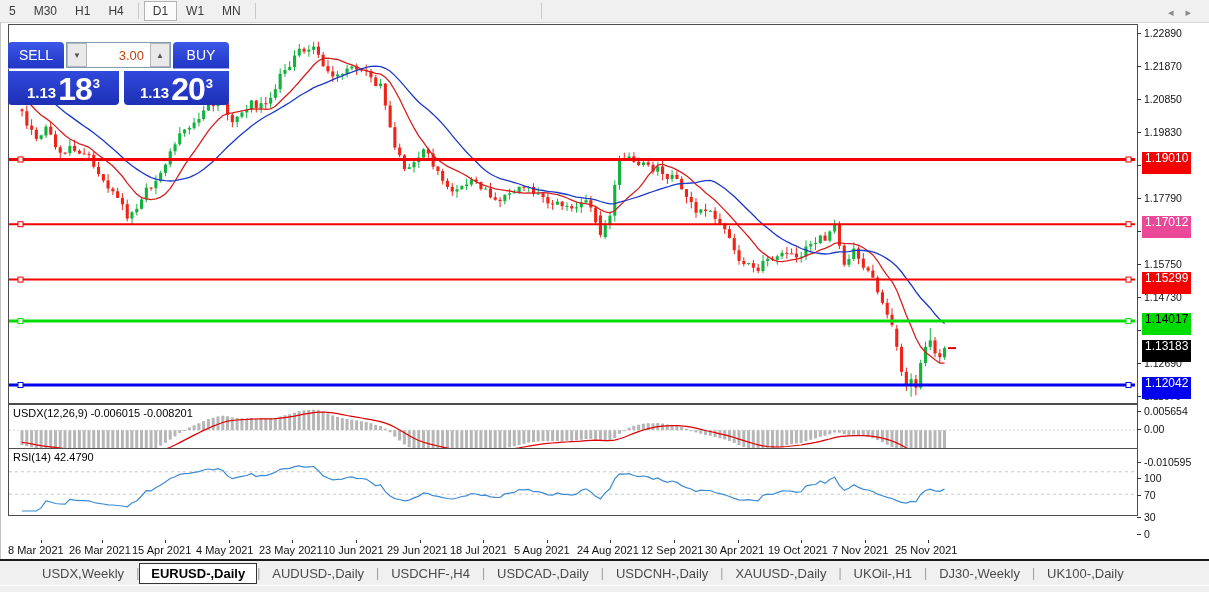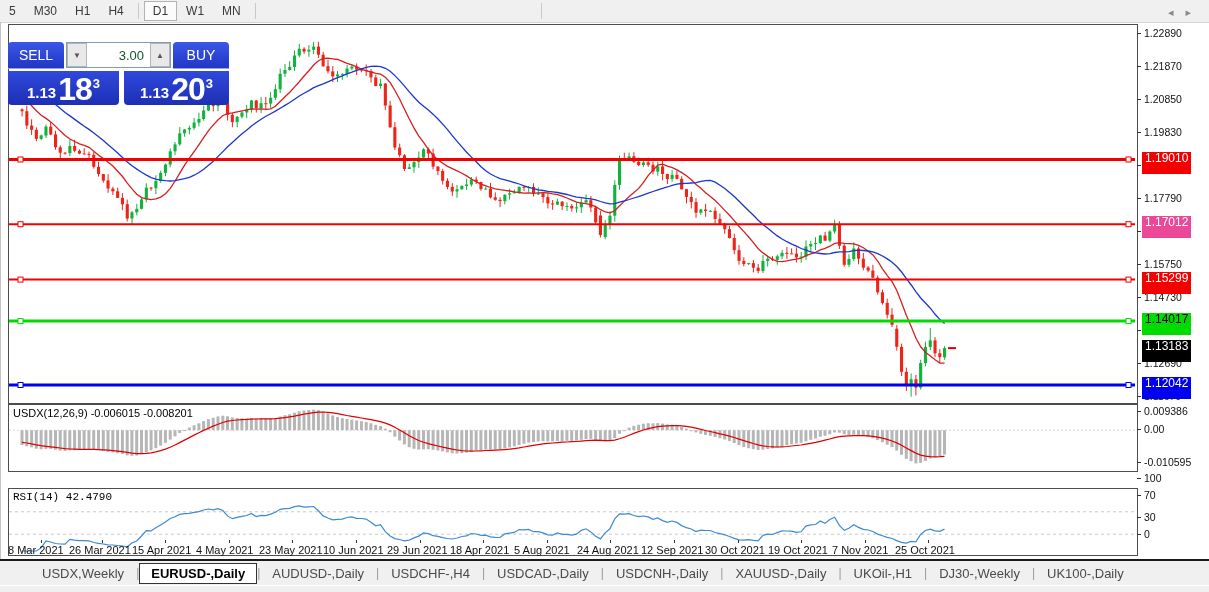--- a/index.html
+++ b/index.html
@@ -31,21 +31,21 @@
   .d-tick{position:absolute;top:0;width:1px;height:3px;background:#333;}
   
   .trade{position:absolute;left:8px;top:42px;width:221px;height:61px;z-index:6;}
   .t-row1{display:flex;height:28px;}
   .t-btn{width:56px;height:26px;border-radius:4px 4px 0 0;color:#fff;font-size:14px;
          display:flex;align-items:center;justify-content:center;cursor:pointer;
          background:linear-gradient(#3b57e8,#2136c4);border-bottom:1px solid rgba(255,255,255,.45);}
   .t-spin{flex:1;display:flex;height:24px;border:1px solid #7f9db9;background:#fff;margin:0 2px;}
   .t-arrow{width:18px;background:#e9e9e9;border:1px solid #b5b5b5;color:#555;font-size:8px;
            display:flex;align-items:center;justify-content:center;cursor:pointer;}
-  .t-vol{flex:1;font-size:13px;color:#14532d;display:flex;align-items:center;justify-content:flex-end;padding-right:6px;}
+  .t-vol{flex:1;font-size:13px;color:#c2410c;display:flex;align-items:center;justify-content:flex-end;padding-right:6px;}
   .t-row2{display:flex;margin-top:1px;height:34px;}
   .t-price{background:linear-gradient(#3049dd,#1d2fb4);color:#fff;border-radius:0 0 4px 4px;
            display:flex;align-items:flex-end;justify-content:center;padding-bottom:2px;cursor:pointer;}
   .t-price.sell{width:111px;margin-right:5px;}
   .t-price.buy{width:105px;}
   .p-small{font-size:15px;font-weight:bold;margin-right:2px;margin-bottom:2px;}
   .p-big{font-size:32px;font-weight:bold;line-height:28px;letter-spacing:-1px;}
   .p-sup{font-size:13px;font-weight:bold;margin-left:1px;margin-bottom:12px;}
   
   .bline{position:absolute;left:0;top:559px;width:1209px;height:2px;background:#1a1a1a;}
@@ -708,21 +708,21 @@
       <rect x="910.1" y="25.2" width="3" height="32.7" fill="#b6b6b6"></rect>
       <rect x="914.9" y="25.2" width="3" height="30.7" fill="#b6b6b6"></rect>
       <rect x="919.7" y="25.2" width="3" height="28.3" fill="#b6b6b6"></rect>
       <rect x="924.5" y="25.2" width="3" height="27.1" fill="#b6b6b6"></rect>
       <rect x="929.3" y="25.2" width="3" height="26.1" fill="#b6b6b6"></rect>
       <rect x="934.0" y="25.2" width="3" height="24.4" fill="#b6b6b6"></rect>
       <polyline points="13.0,37.3 17.8,38.0 22.6,38.9 27.3,39.8 32.1,40.7 36.9,41.3 41.7,41.9 46.5,42.4 51.2,43.0 56.0,43.6 60.8,44.0 65.6,44.2 70.4,44.4 75.1,44.4 79.9,44.4 84.7,44.4 89.5,44.6 94.3,44.8 99.0,45.2 103.8,45.6 108.6,46.1 113.4,46.7 118.2,47.4 122.9,48.1 127.7,48.6 132.5,48.7 137.3,48.4 142.1,47.8 146.8,46.9 151.6,45.6 156.4,44.1 161.2,42.2 166.0,40.0 170.7,37.6 175.5,35.1 180.3,32.6 185.1,30.1 189.9,27.7 194.6,25.4 199.4,23.2 204.2,21.1 209.0,19.2 213.8,17.5 218.5,16.2 223.3,15.5 228.1,15.0 232.9,14.6 237.7,14.4 242.4,14.1 247.2,14.0 252.0,13.9 256.8,13.9 261.6,13.8 266.3,13.6 271.1,13.2 275.9,12.6 280.7,11.9 285.5,11.1 290.2,10.1 295.0,9.2 299.8,8.4 304.6,7.6 309.4,7.1 314.1,7.0 318.9,7.3 323.7,7.9 328.5,8.7 333.3,9.6 338.0,10.5 342.8,11.3 347.6,12.2 352.4,13.0 357.2,13.8 361.9,14.6 366.7,15.7 371.5,16.7 376.3,18.1 381.1,19.9 385.8,22.3 390.6,24.9 395.4,27.8 400.2,30.7 405.0,33.3 409.7,35.5 414.5,37.3 419.3,38.7 424.1,39.9 428.9,41.0 433.6,42.1 438.4,43.2 443.2,44.2 448.0,45.0 452.8,45.7 457.5,46.0 462.3,46.1 467.1,46.0 471.9,45.8 476.7,45.5 481.4,45.3 486.2,45.1 491.0,44.9 495.8,44.6 500.6,44.2 505.3,43.6 510.1,42.9 514.9,42.0 519.7,41.2 524.5,40.3 529.2,39.6 534.0,38.9 538.8,38.4 543.6,38.0 548.4,37.6 553.1,37.2 557.9,37.0 562.7,36.7 567.5,36.5 572.3,36.1 577.0,35.7 581.8,35.3 586.6,35.2 591.4,35.4 596.2,35.6 600.9,35.6 605.7,35.1 610.5,33.8 615.3,32.2 620.1,30.2 624.8,28.4 629.6,26.6 634.4,25.0 639.2,23.7 644.0,22.6 648.7,21.7 653.5,21.1 658.3,20.8 663.1,20.6 667.9,20.6 672.6,20.9 677.4,21.4 682.2,22.2 687.0,23.2 691.8,24.4 696.5,25.5 701.3,26.5 706.1,27.6 710.9,28.8 715.7,29.9 720.4,31.1 725.2,32.5 730.0,34.1 734.8,35.6 739.6,37.1 744.3,38.5 749.1,39.8 753.9,40.8 758.7,41.5 763.5,41.8 768.2,42.0 773.0,41.8 777.8,41.5 782.6,41.0 787.4,40.5 792.1,40.0 796.9,39.2 801.7,38.3 806.5,37.4 811.3,36.3 816.0,35.2 820.8,34.0 825.6,32.7 830.4,31.7 835.2,31.2 839.9,30.9 844.7,30.7 849.5,30.5 854.3,30.6 859.1,30.9 863.8,31.3 868.6,32.1 873.4,33.1 878.2,34.4 883.0,36.0 887.7,37.9 892.5,40.2 897.3,43.0 902.1,45.6 906.9,48.1 911.6,50.1 916.4,51.2 921.2,51.7 926.0,51.8 930.8,51.7 935.5,51.3" fill="none" stroke="#e00000" stroke-width="1.2"></polyline>
     </svg>
 </div>
 
-<div class="panel" style="left:8px;top:488px;width:1128px;height:66px;font-family:Liberation Mono, monospace;">
+<div class="panel" style="left:8px;top:448px;width:1128px;height:66px;">
   <div class="phead" style="left:4px;top:2px;">
     <span>RSI(14)</span>&nbsp;<span>42.4790</span>
   </div>
   <svg id="rsisvg" width="1126" height="64">
       <line x1="0" y1="22.8" x2="1126" y2="22.8" stroke="#c8c8c8" stroke-dasharray="3,3"></line>
       <line x1="0" y1="45.2" x2="1126" y2="45.2" stroke="#c8c8c8" stroke-dasharray="3,3"></line>
       <polyline points="13.0,62.0 17.8,62.0 22.6,62.0 27.3,62.0 32.1,58.9 36.9,51.9 41.7,53.0 46.5,54.5 51.2,55.0 56.0,55.1 60.8,50.4 65.6,51.2 70.4,51.6 75.1,51.6 79.9,51.8 84.7,53.5 89.5,54.4 94.3,55.0 99.0,55.8 103.8,56.0 108.6,56.5 113.4,57.0 118.2,57.8 122.9,54.0 127.7,52.0 132.5,47.0 137.3,41.7 142.1,41.9 146.8,38.8 151.6,35.9 156.4,33.1 161.2,29.5 166.0,27.8 170.7,25.4 175.5,24.7 180.3,24.3 185.1,23.3 189.9,22.6 194.6,21.0 199.4,20.0 204.2,20.8 209.0,19.6 213.8,21.5 218.5,26.9 223.3,29.7 228.1,28.3 232.9,27.3 237.7,26.5 242.4,24.4 247.2,27.6 252.0,26.4 256.8,26.6 261.6,25.1 266.3,23.2 271.1,20.3 275.9,19.7 280.7,19.3 285.5,17.6 290.2,16.8 295.0,18.2 299.8,17.9 304.6,17.5 309.4,21.8 314.1,26.9 318.9,29.0 323.7,30.9 328.5,30.3 333.3,30.1 338.0,28.5 342.8,27.9 347.6,29.3 352.4,29.5 357.2,30.1 361.9,33.2 366.7,36.8 371.5,35.7 376.3,42.6 381.1,46.9 385.8,49.6 390.6,50.5 395.4,51.8 400.2,51.1 405.0,48.9 409.7,47.1 414.5,43.9 419.3,44.6 424.1,46.7 428.9,47.4 433.6,48.7 438.4,49.5 443.2,50.0 448.0,49.0 452.8,47.5 457.5,46.9 462.3,44.5 467.1,45.0 471.9,46.4 476.7,46.2 481.4,47.9 486.2,48.3 491.0,48.5 495.8,44.9 500.6,44.1 505.3,43.4 510.1,40.6 514.9,40.9 519.7,40.4 524.5,42.7 529.2,42.6 534.0,43.9 538.8,45.8 543.6,46.1 548.4,43.9 553.1,45.4 557.9,45.3 562.7,46.1 567.5,45.2 572.3,41.4 577.0,39.8 581.8,42.9 586.6,47.3 591.4,49.9 596.2,43.9 600.9,39.8 605.7,29.9 610.5,24.8 615.3,25.2 620.1,24.6 624.8,26.5 629.6,27.6 634.4,27.0 639.2,27.9 644.0,30.3 648.7,29.0 653.5,31.6 658.3,33.3 663.1,32.0 667.9,33.4 672.6,36.6 677.4,38.7 682.2,40.0 687.0,42.5 691.8,41.2 696.5,41.5 701.3,41.5 706.1,43.5 710.9,44.6 715.7,45.8 720.4,47.5 725.2,49.4 730.0,50.8 734.8,51.2 739.6,50.7 744.3,51.3 749.1,51.8 753.9,46.4 758.7,45.2 763.5,45.5 768.2,43.6 773.0,41.9 777.8,42.0 782.6,42.1 787.4,43.3 792.1,42.8 796.9,37.1 801.7,35.9 806.5,35.5 811.3,31.9 816.0,34.4 820.8,30.5 825.6,28.2 830.4,36.4 835.2,41.4 839.9,39.3 844.7,35.8 849.5,38.4 854.3,40.4 859.1,41.0 863.8,42.5 868.6,45.1 873.4,46.7 878.2,48.3 883.0,49.5 887.7,51.6 892.5,53.4 897.3,54.1 902.1,52.4 906.9,52.9 911.6,45.5 916.4,41.5 921.2,40.1 926.0,41.9 930.8,42.4 935.5,40.1" fill="none" stroke="#3d8bd4" stroke-width="1.2"></polyline>
     </svg>
 </div>
 
@@ -776,21 +776,21 @@
       <span>1.11670</span>
     </div>
     <div class="ax-label" style="top:128px;background:#f40000;color:#ffffff">1.19010</div>
     <div class="ax-label" style="top:192px;background:#ec4899;color:#ffffff">1.17012</div>
     <div class="ax-label" style="top:248px;background:#f40000;color:#ffffff">1.15299</div>
     <div class="ax-label" style="top:289px;background:#00dc00;color:#000000">1.14017</div>
     <div class="ax-label" style="top:353px;background:#0000f0;color:#ffffff">1.12042</div>
     <div class="ax-label" style="top:316px;background:#000000;color:#ffffff">1.13183</div>
     <div class="ax-tick" style="top:381px">
       <i></i>
-      <span>0.009386</span>
+      <span>0.005654</span>
     </div>
     <div class="ax-tick" style="top:399px">
       <i></i>
       <span>0.00</span>
     </div>
     <div class="ax-tick" style="top:432px">
       <i></i>
       <span>-0.010595</span>
     </div>
     <div class="ax-tick" style="top:448px">
@@ -819,35 +819,35 @@
        <div class="d-lbl" style="left:124px">15 Apr 2021</div>
     <div class="d-tick" style="left:221px"></div>
        <div class="d-lbl" style="left:188px">4 May 2021</div>
     <div class="d-tick" style="left:284px"></div>
        <div class="d-lbl" style="left:251px">23 May 2021</div>
     <div class="d-tick" style="left:348px"></div>
        <div class="d-lbl" style="left:315px">10 Jun 2021</div>
     <div class="d-tick" style="left:412px"></div>
        <div class="d-lbl" style="left:379px">29 Jun 2021</div>
     <div class="d-tick" style="left:475px"></div>
-       <div class="d-lbl" style="left:442px">18 Apr 2021</div>
+       <div class="d-lbl" style="left:442px">18 Jul 2021</div>
     <div class="d-tick" style="left:539px"></div>
        <div class="d-lbl" style="left:506px">5 Aug 2021</div>
     <div class="d-tick" style="left:602px"></div>
        <div class="d-lbl" style="left:569px">24 Aug 2021</div>
     <div class="d-tick" style="left:666px"></div>
        <div class="d-lbl" style="left:633px">12 Sep 2021</div>
     <div class="d-tick" style="left:730px"></div>
-       <div class="d-lbl" style="left:697px">30 Oct 2021</div>
+       <div class="d-lbl" style="left:697px">30 Apr 2021</div>
     <div class="d-tick" style="left:793px"></div>
        <div class="d-lbl" style="left:760px">19 Oct 2021</div>
     <div class="d-tick" style="left:857px"></div>
        <div class="d-lbl" style="left:824px">7 Nov 2021</div>
     <div class="d-tick" style="left:920px"></div>
-       <div class="d-lbl" style="left:887px">25 Oct 2021</div>
+       <div class="d-lbl" style="left:887px">25 Nov 2021</div>
   </div>
 
 <div class="bline"></div>
 <div class="tabbar" id="tabbar">
     <div class="tab">USDX,Weekly</div>
     <span class="tsep">|</span>
     <div class="tab active">EURUSD-,Daily</div>
     <span class="tsep">|</span>
     <div class="tab">AUDUSD-,Daily</div>
     <span class="tsep">|</span>

